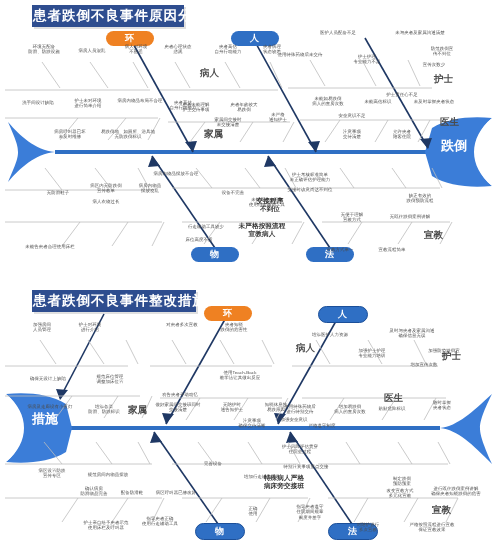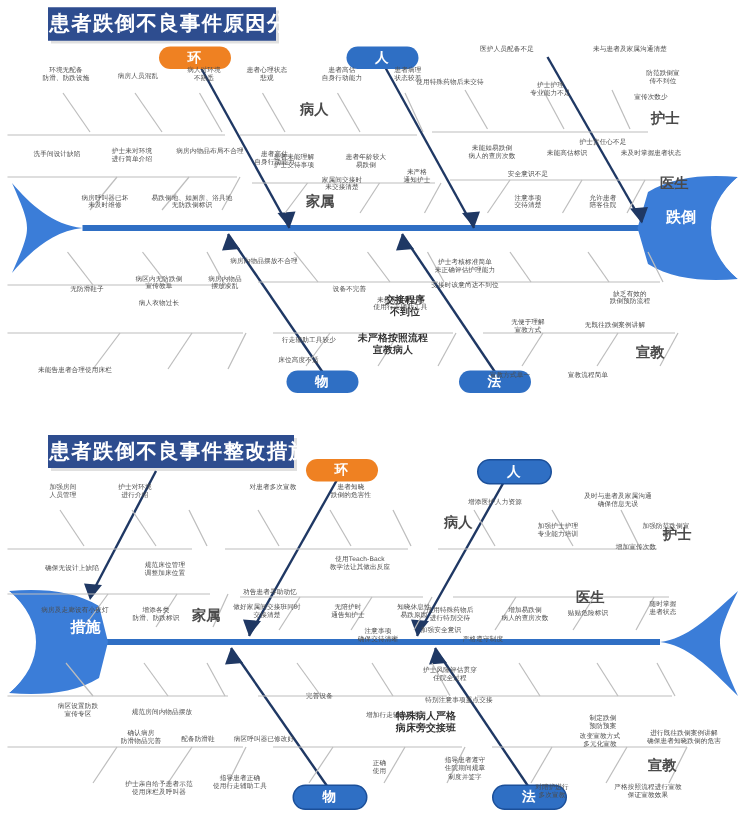--- a/index.html
+++ b/index.html
@@ -57,21 +57,21 @@
     font-size:9.5px;
     font-weight:bold;
     color:#4a4a4a;
     white-space:nowrap;
   }
 
   
   .head-text{
     position:absolute;
     color:#ffffff;
-    font-size:10px;
+    font-size:13px;
     font-weight:bold;
     text-align:center;
     line-height:11px;
     white-space:nowrap;
   }
 
   
   .lbl{
     position:absolute;
     font-size:4.4px;
@@ -362,21 +362,21 @@
     <div class="badge orange" style="left:204px;top:28px;">环</div>
     <div class="cat-text" style="left:296px;top:64px;">病人</div>
     <div class="badge outline" style="left:318px;top:28px;">人</div>
     <div class="cat-text" style="left:442px;top:72px;">护士</div>
     <div class="cat-text" style="left:128px;top:126px;">家属</div>
     <div class="cat-text" style="left:384px;top:114px;">医生</div>
     <div class="badge outline" style="left:195px;top:245px;">物</div>
     <div class="badge outline" style="left:328px;top:245px;">法</div>
     <div class="cat-text" style="left:432px;top:226px;">宣教</div>
 
-    <div class="head-text" style="left:32px;top:135px;width:26px;white-space:normal;margin-left:12px;">措施</div>
+    <div class="head-text" style="left:32px;top:135px;width:26px;white-space:normal;">措施</div>
 
     <div class="lbl c" style="left:42px;top:44px;">加强房间<br>人员管理</div>
     <div class="lbl c" style="left:90px;top:44px;">护士对环境<br>进行介绍</div>
     <div class="lbl c" style="left:48px;top:98px;">确保无设计上缺陷</div>
     <div class="lbl c" style="left:110px;top:96px;">规范床位管理<br>调整加床位置</div>
     <div class="lbl c" style="left:50px;top:126px;">病房及走廊设有小夜灯</div>
     <div class="lbl c" style="left:104px;top:126px;">增添各类<br>防滑、防跌标识</div>
 
     <div class="lbl c" style="left:182px;top:44px;">对患者多次宣教</div>
     <div class="lbl c" style="left:234px;top:44px;">患者知晓<br>跌倒的危害性</div>

